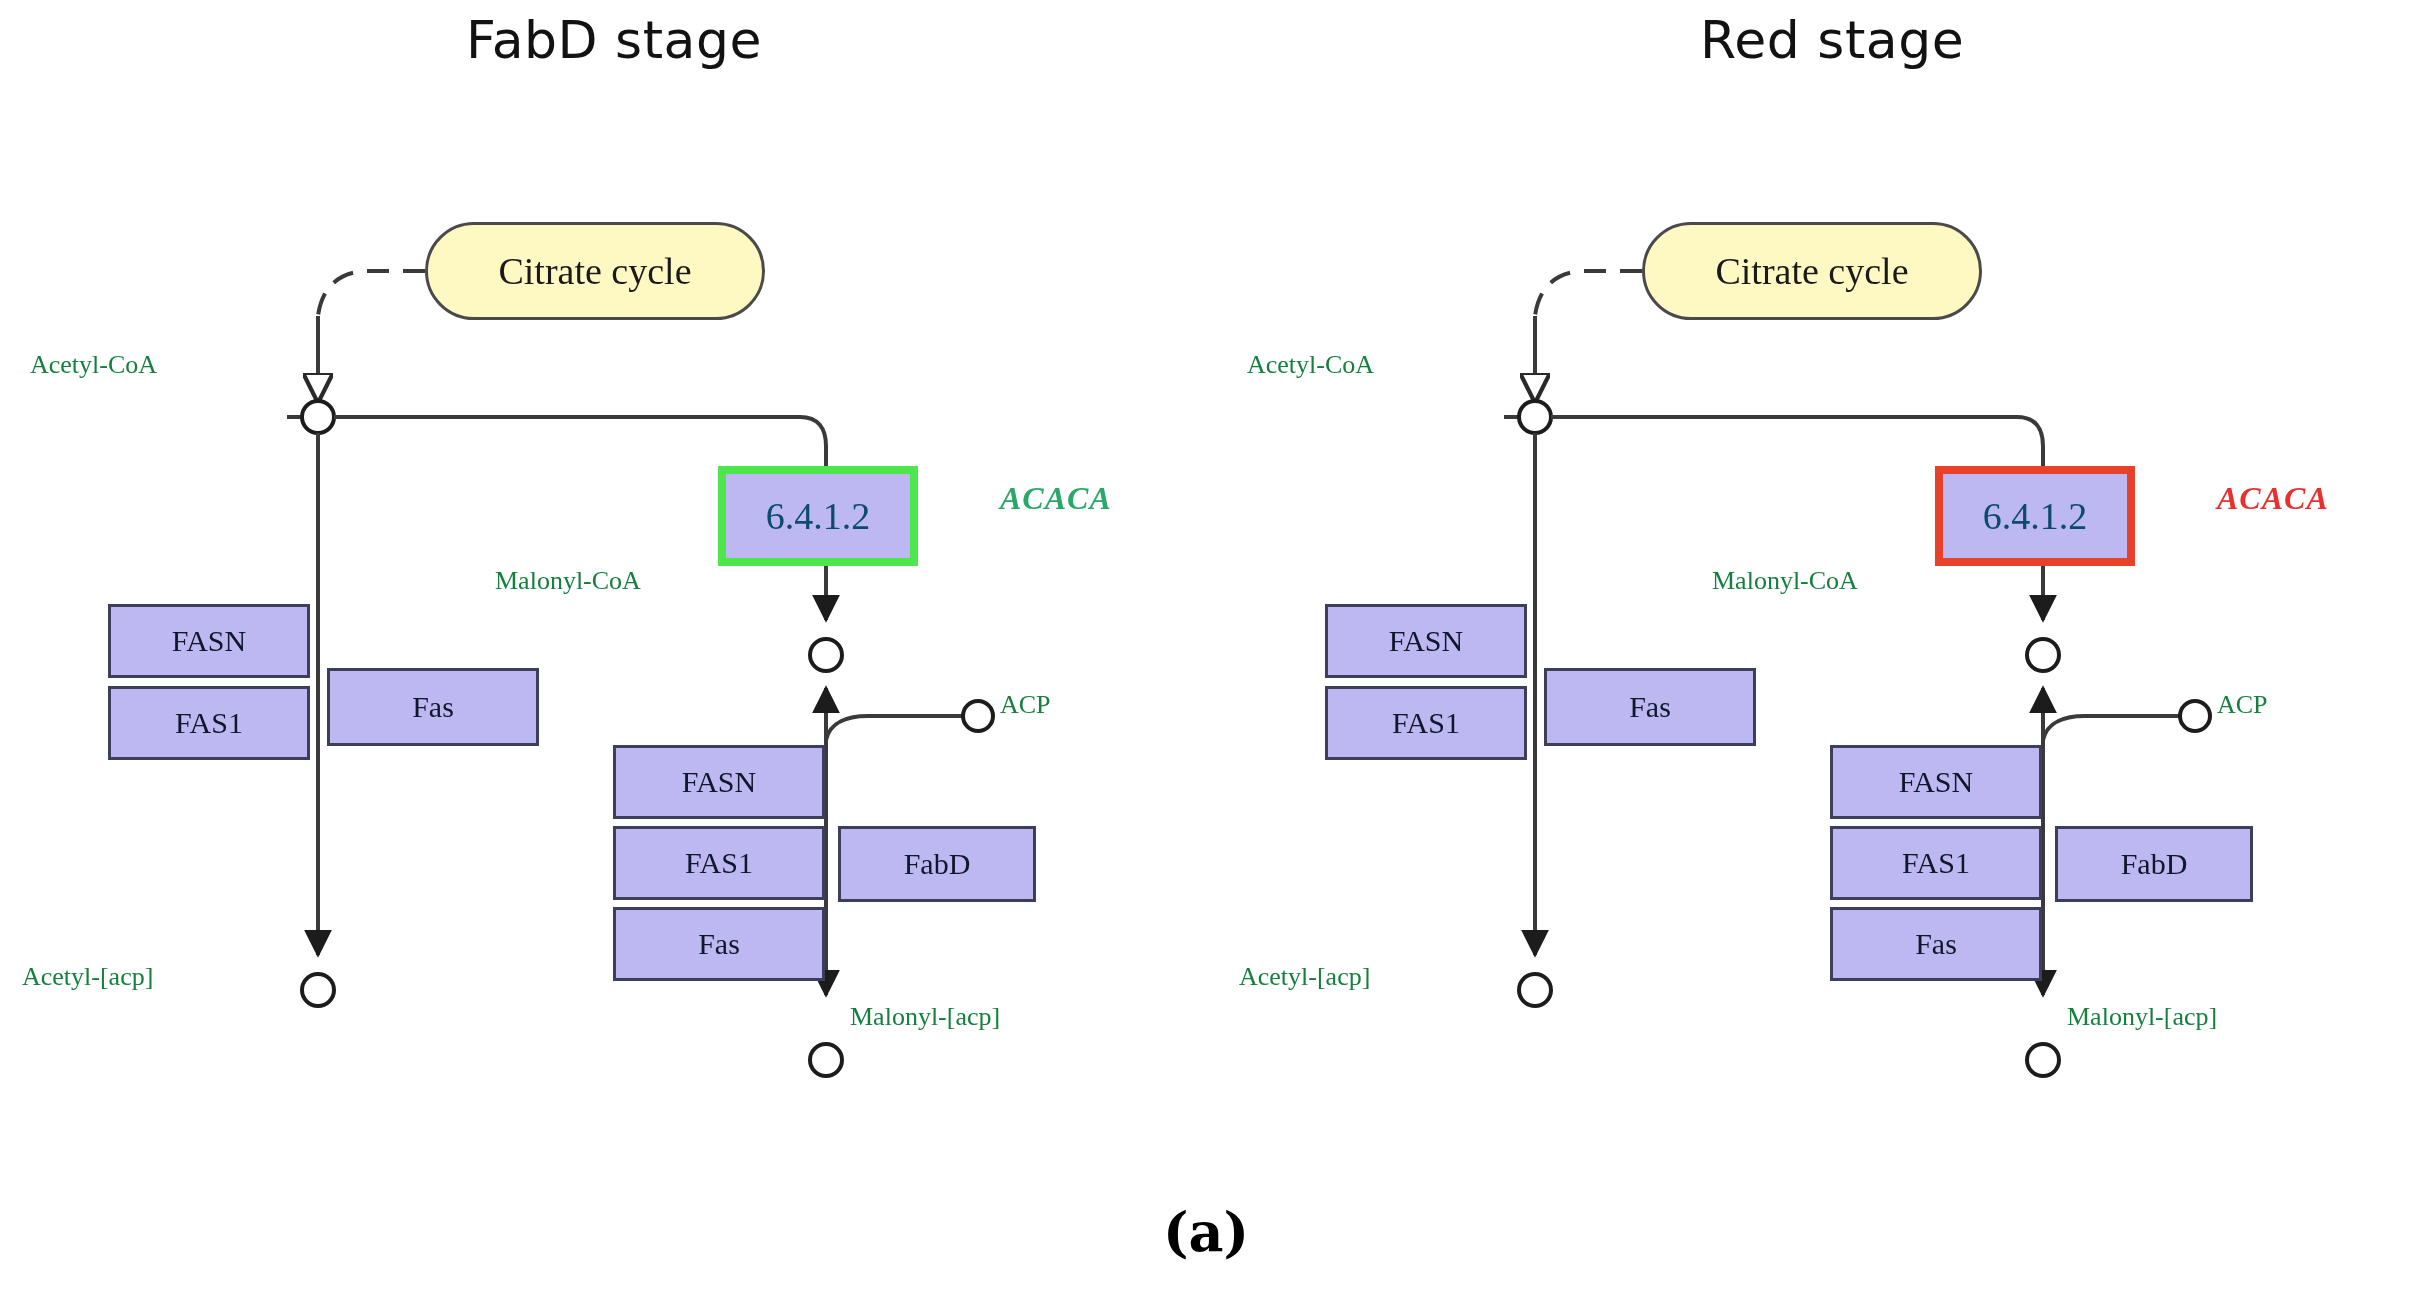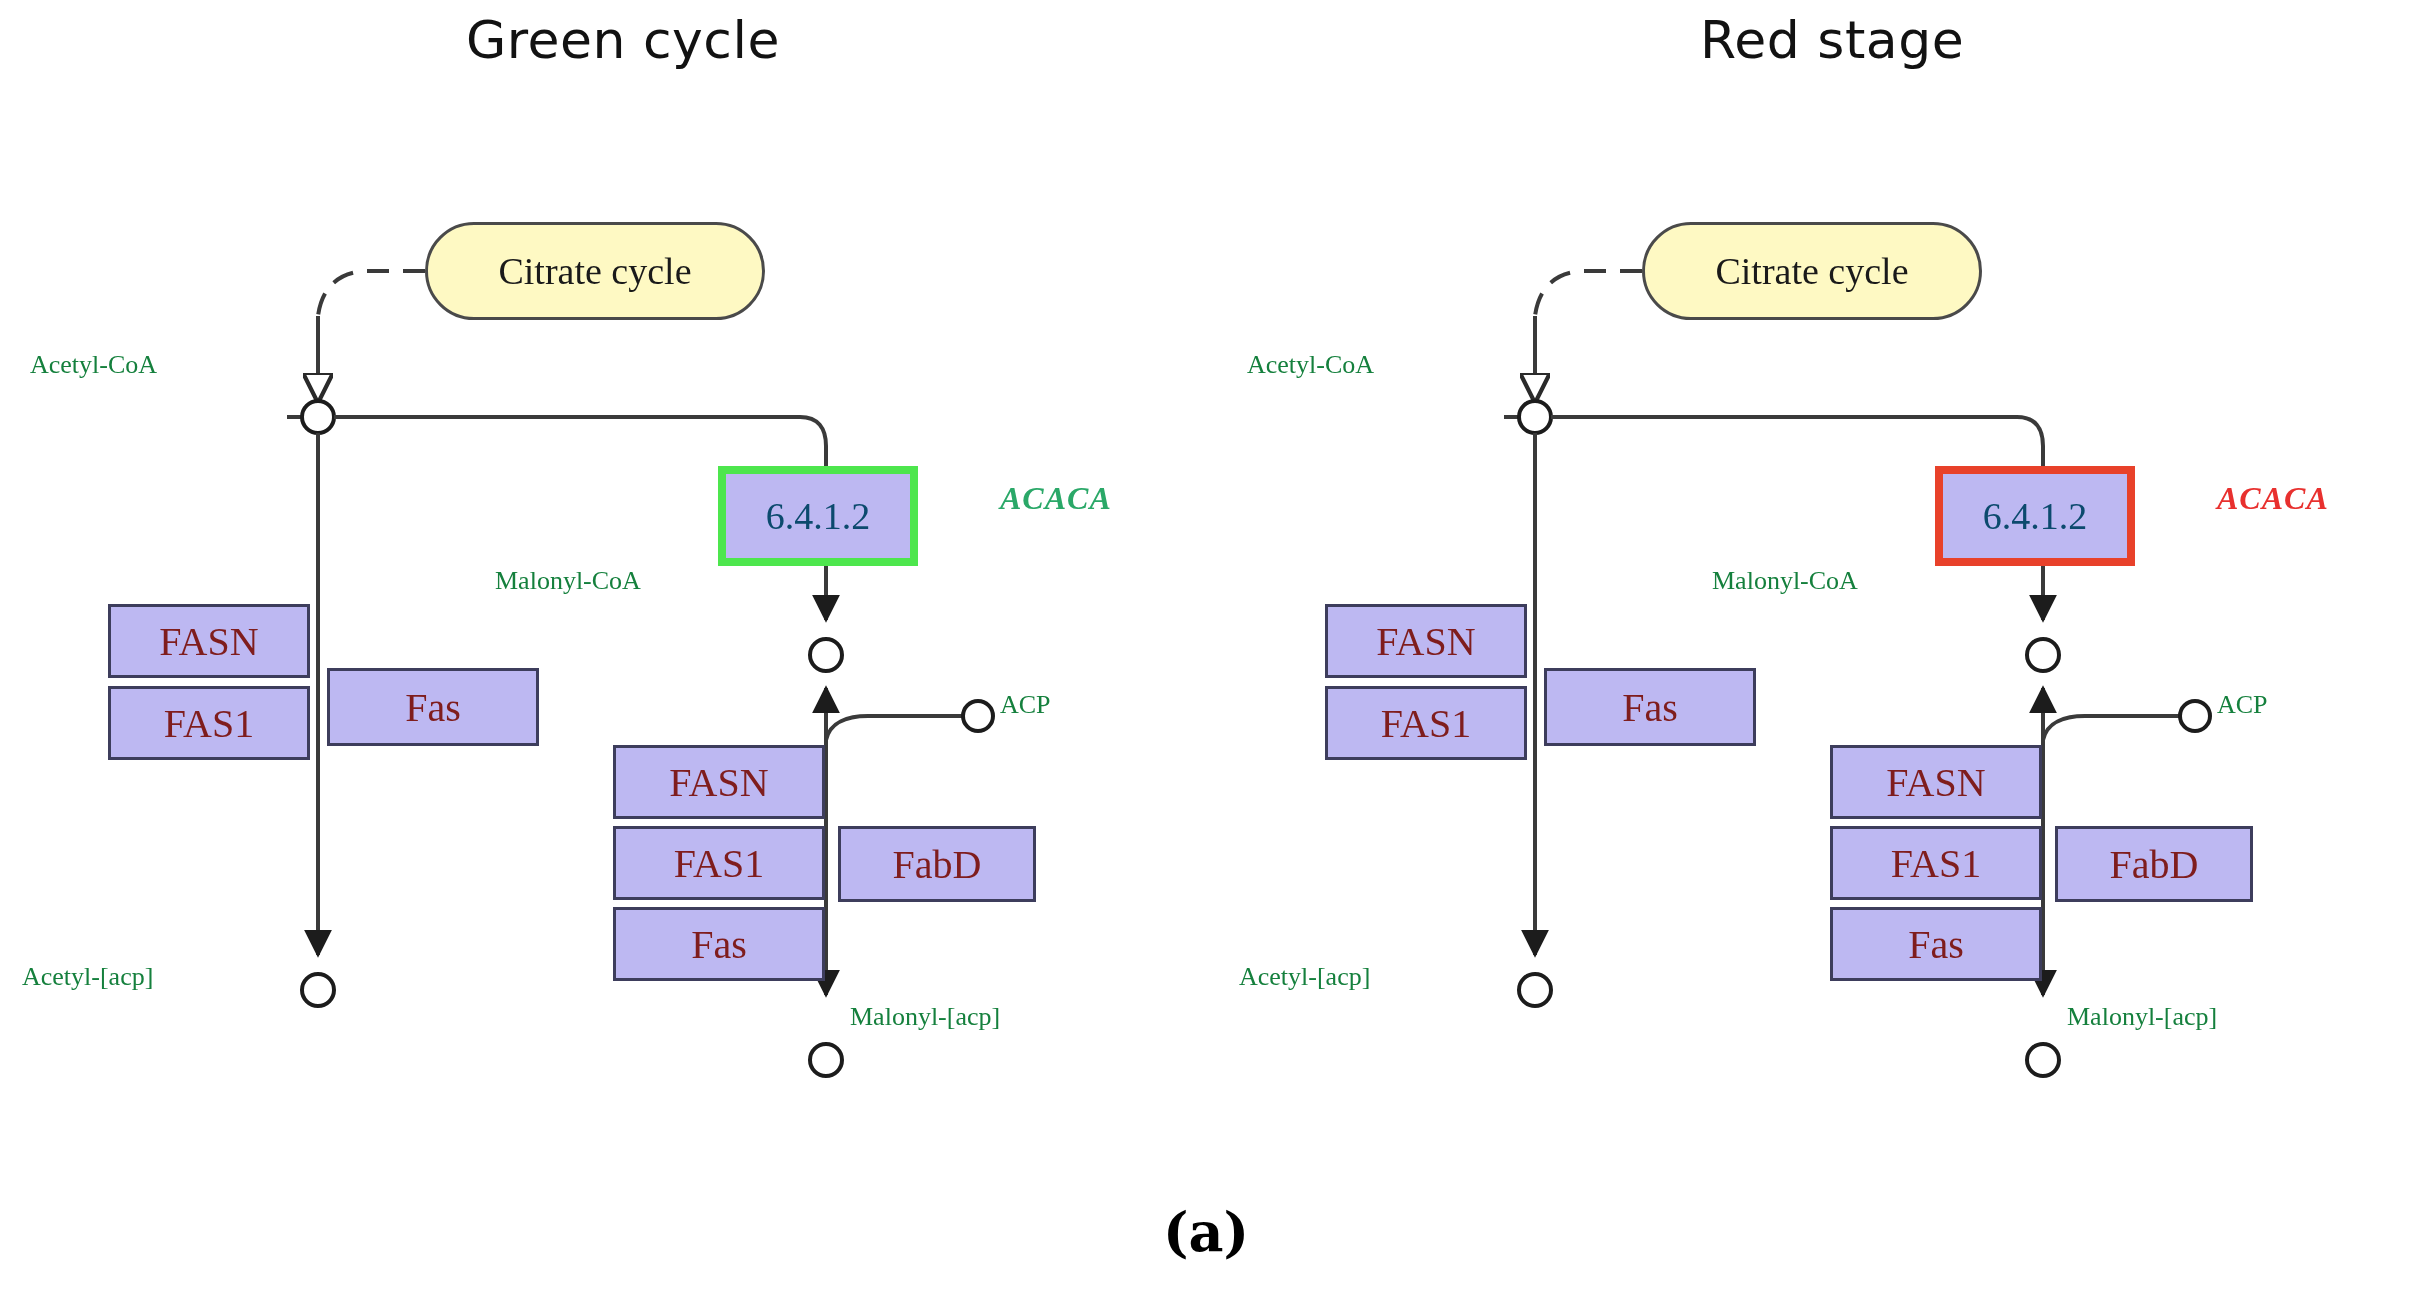--- a/index.html
+++ b/index.html
@@ -51,22 +51,22 @@
   }
   .enzbox {
     position: absolute;
     background: #bdb8f2;
     border: 3px solid #3d3d5c;
     box-sizing: border-box;
     display: flex;
     align-items: center;
     justify-content: center;
     font-family: "Liberation Serif", serif;
-    font-size: 40px;
-    color: #7f1d1d;
+    font-size: 30px;
+    color: #0f172a;
     white-space: nowrap;
     text-align: center;
   }
   .ecbox {
     position: absolute;
     box-sizing: border-box;
     display: flex;
     align-items: center;
     justify-content: center;
     background: #bdb8f2;
@@ -96,21 +96,21 @@
     font-family: "DejaVu Serif", serif;
     font-weight: bold;
     font-size: 54px;
     color: #000000;
     white-space: nowrap;
   }
 </style>
 </head>
 <body>
 
-<div class="stage-title" style="left:466px; top:10px;">Green cycle</div>
+<div class="stage-title" style="left:466px; top:10px;">FabD stage</div>
 
 <div class="panel" style="left:0px;">
 
   <svg width="1212" height="1160">
     <defs>
       <marker id="g-arr-solid" viewBox="0 0 10 10" refX="9" refY="5" markerWidth="7" markerHeight="7" orient="auto-start-reverse">
         <path d="M 0 0 L 10 5 L 0 10 z" fill="#1c1c1c"></path>
       </marker>
       <marker id="g-arr-hollow" viewBox="0 0 10 10" refX="9" refY="5" markerWidth="7.5" markerHeight="7.5" orient="auto-start-reverse">
         <path d="M 0 0 L 10 5 L 0 10 z" fill="#ffffff" stroke="#2a2a2a" stroke-width="1.4"></path>

